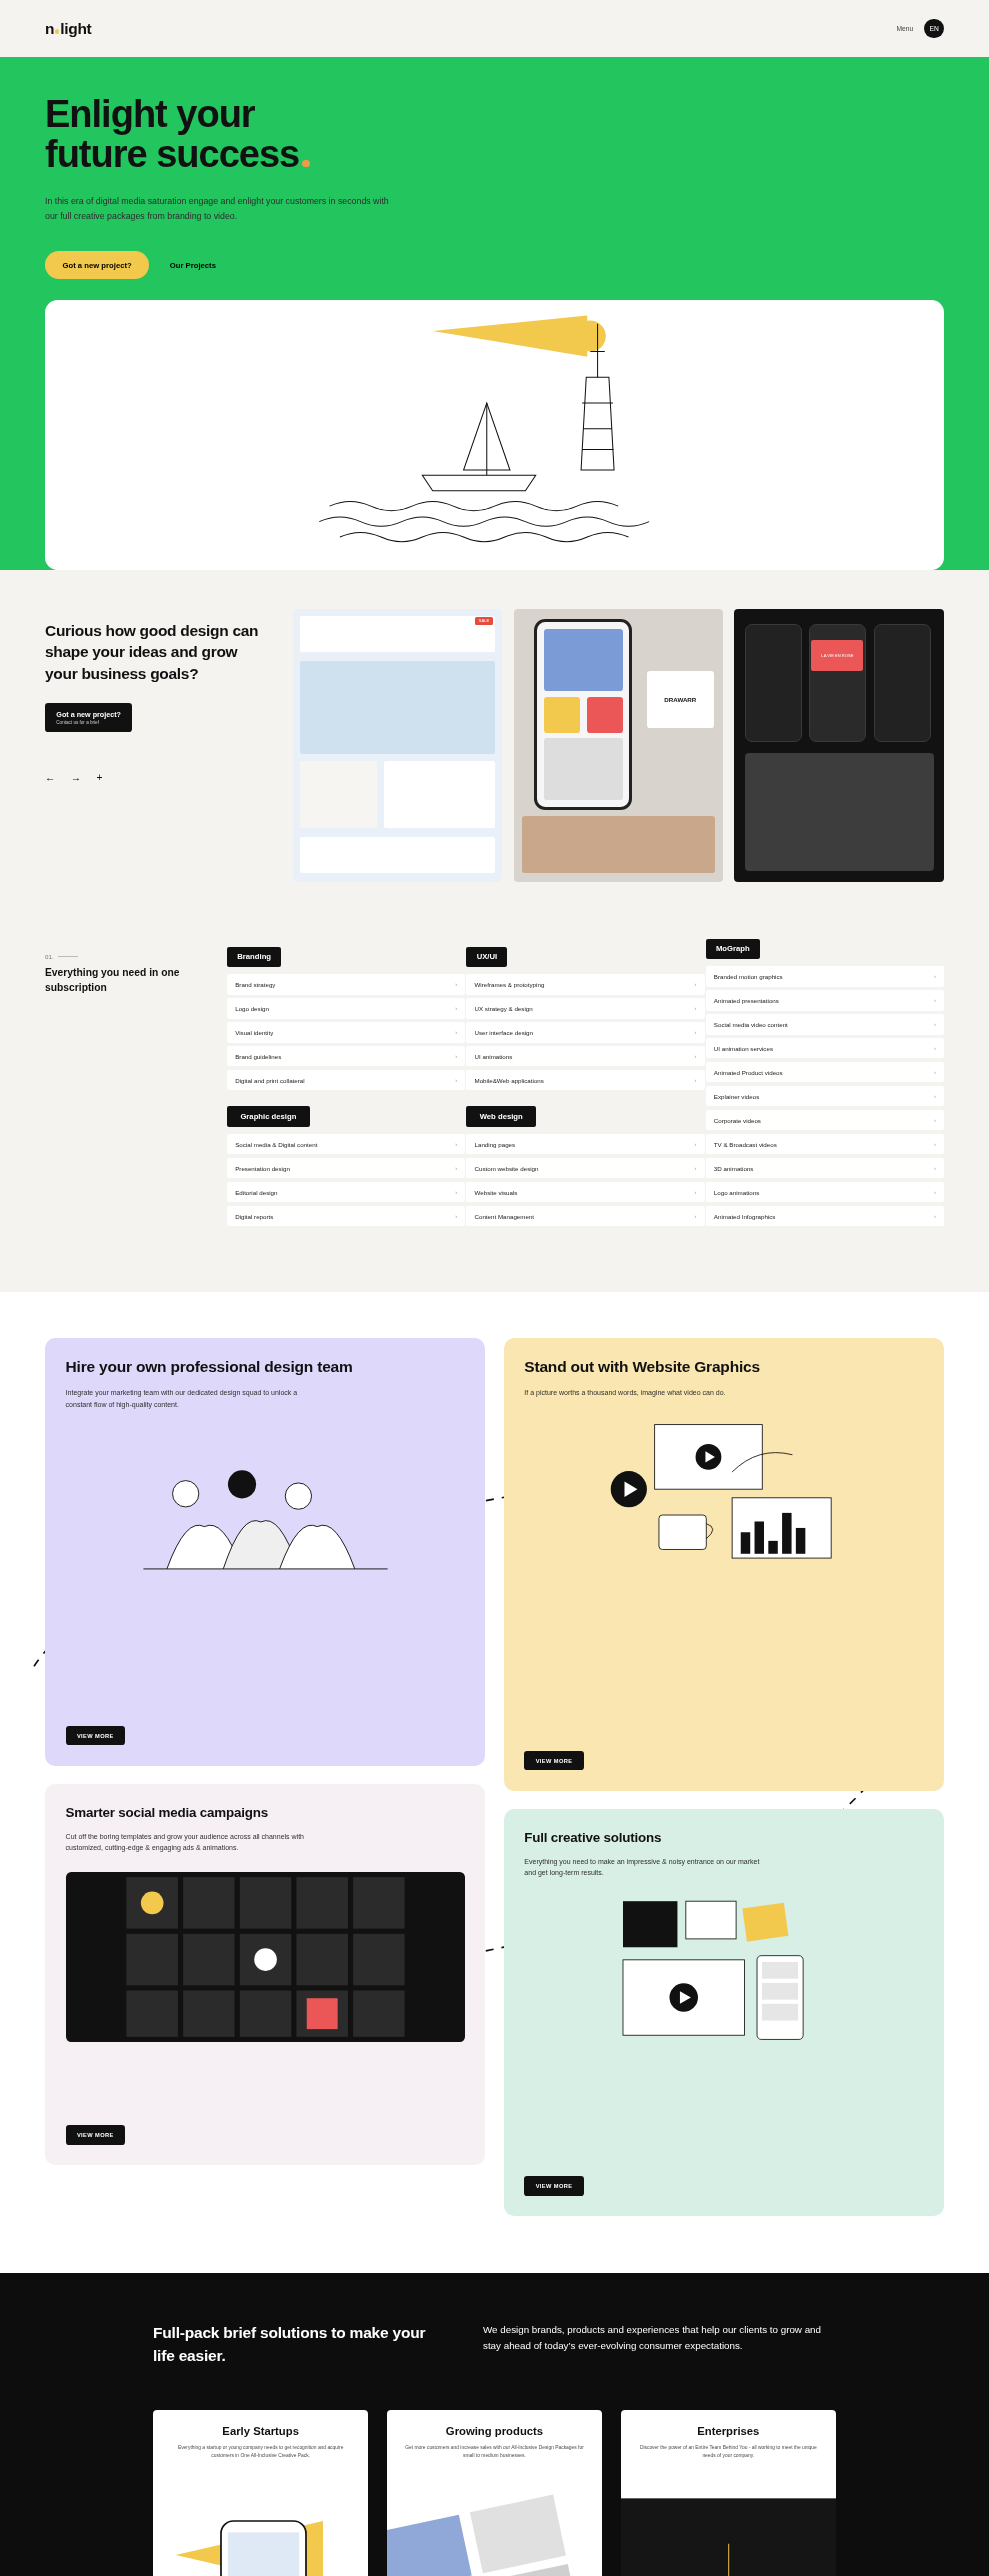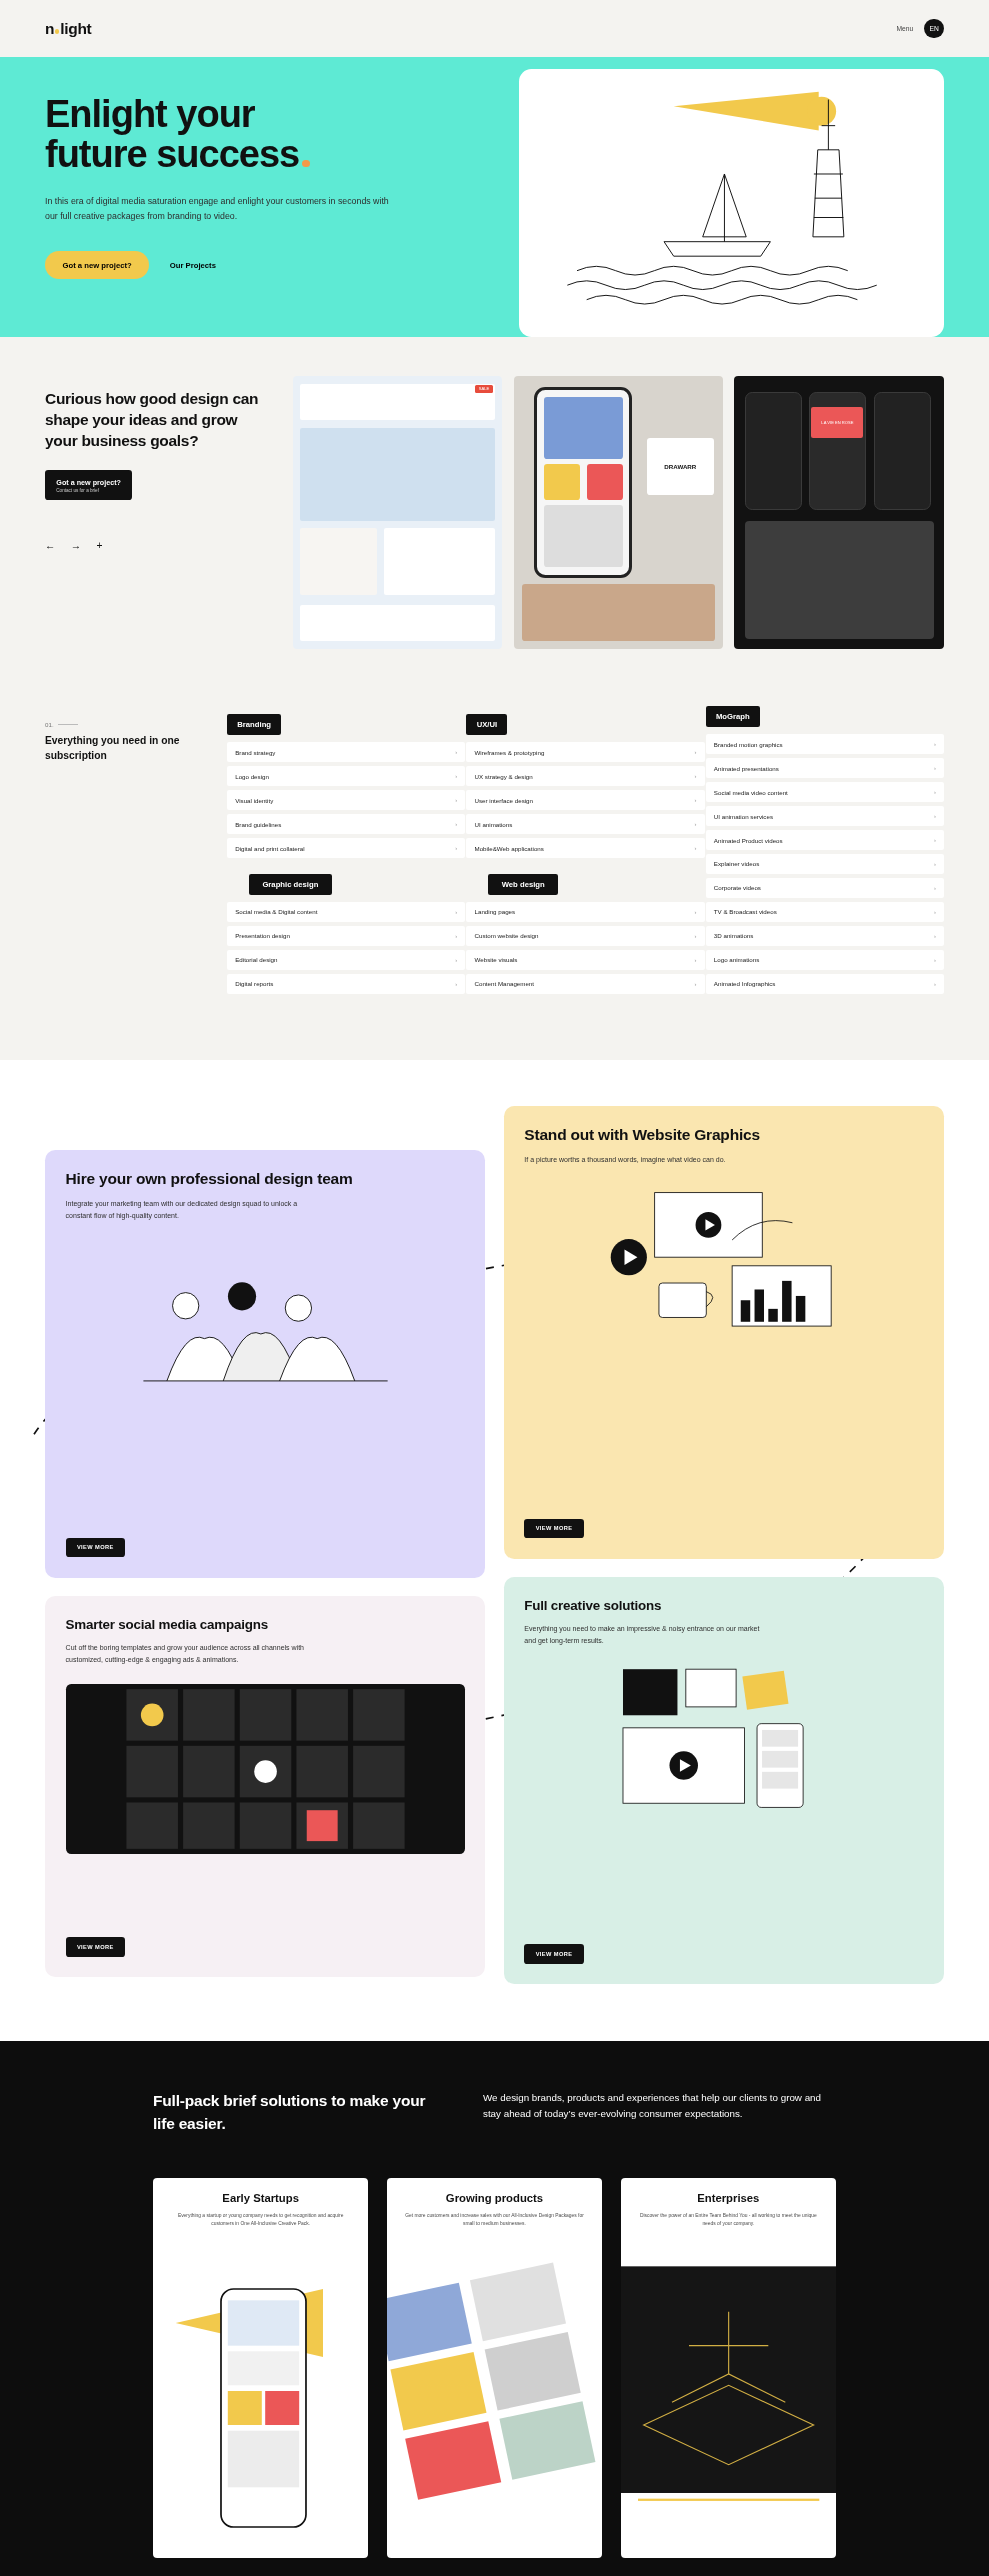--- a/index.html
+++ b/index.html
@@ -10,21 +10,21 @@
 
   
   .header { height: 57px; display: flex; align-items: center; justify-content: space-between; padding: 0 45px; background: #f4f3f0; }
   .logo { font-size: 15.5px; font-weight: bold; letter-spacing: -0.3px; display: flex; align-items: baseline; }
   .logo .dot { width: 4.1px; height: 4.1px; border-radius: 50%; background: #f2c94c; display: inline-block; margin: 0 1px; }
   .header-right { display: flex; align-items: center; gap: 11.3px; }
   .menu-label { font-size: 6.7px; color: #444; }
   .avatar { width: 19.6px; height: 19.6px; border-radius: 50%; background: #111; color: #fff; font-size: 6.7px; display: flex; align-items: center; justify-content: center; }
 
   
-  .hero { display: flex; padding: 12.4px 45px 0 45px; gap: 20.6px; background: #5eead4; }
+  .hero { display: flex; padding: 12.4px 45px 0 45px; gap: 20.6px; background: #22c55e; flex-direction: column; }
   .hero-left { width: 453px; padding-top: 26px; }
   .hero-title { font-size: 38px; line-height: 1.05; font-weight: bold; letter-spacing: -1px; }
   .hero-title .dot { display: inline-block; width: 7.2px; height: 7.2px; border-radius: 50%; background: #f2994a; margin-left: 3.1px; vertical-align: baseline; }
   .hero-sub { margin-top: 18.5px; font-size: 8.8px; line-height: 1.75; color: #2d2d2d; max-width: 355px; }
   .hero-buttons { margin-top: 27px; display: flex; align-items: center; gap: 20.6px; }
   .btn-yellow { background: #f2c94c; border: none; border-radius: 14.4px; padding: 9.3px 17.5px; font-size: 7.7px; font-weight: bold; cursor: pointer; }
   .btn-plain { font-size: 7.7px; font-weight: bold; background: none; border: none; cursor: pointer; }
   .hero-right { flex: 1; background: #fff; border-radius: 12.4px; height: 268px; position: relative; overflow: hidden; }
 
   
@@ -43,31 +43,31 @@
 
   
   .subs { background: #f4f3f0; padding: 57px 45px 62px 45px; display: flex; gap: 27px; }
   .subs-left { width: 155px; padding-top: 14.4px; }
   .subs-eyebrow { font-size: 6.2px; color: #777; display: flex; align-items: center; gap: 4.1px; }
   .subs-eyebrow .line { display: inline-block; width: 20.6px; height: 0.5px; background: #bbb; }
   .subs-heading { margin-top: 6.2px; font-size: 10.3px; font-weight: bold; line-height: 1.45; }
   .subs-cols { flex: 1; display: flex; gap: 1px; align-items: flex-end; }
   .subs-col { flex: 1; }
   .cat-pill { background: #111; color: #fff; font-size: 7.7px; font-weight: bold; border-radius: 2.1px; padding: 5.7px 10.3px; display: inline-block; margin-bottom: 7.2px; }
-  .cat-pill.wide { padding: 5.7px 13.4px; margin-left: 22px; }
+  .cat-pill.wide { padding: 5.7px 13.4px; }
   .cat-row { background: #fff; border-radius: 2.1px; padding: 6.7px 8.2px; margin-bottom: 3.6px; font-size: 6.2px; display: flex; justify-content: space-between; align-items: center; color: #222; cursor: pointer; }
   .cat-row .chev { color: #999; font-size: 5.7px; }
   .gap-block { height: 12.4px; }
 
   
   .services { background: #fff; padding: 46px 45px 57px 45px; position: relative; }
   .svc-grid { display: flex; gap: 18.5px; position: relative; z-index: 2; }
   .svc-col { flex: 1; display: flex; flex-direction: column; gap: 18.5px; }
   .svc-card { border-radius: 10.3px; padding: 20.6px 20.6px 21.6px 20.6px; position: relative; overflow: hidden; }
-  .svc-purple { background: #ded9fb; height: 428px; margin-top: 44px; }
+  .svc-purple { background: #ded9fb; height: 428px; }
   .svc-pink { background: #f6f0f4; height: 381px; }
   .svc-yellow { background: #fae6b0; height: 453px; }
   .svc-green { background: #d8efe6; height: 407px; }
   .svc-title { font-size: 15.5px; font-weight: bold; line-height: 1.22; letter-spacing: -0.2px; }
   .svc-title.sm { font-size: 13.4px; }
   .svc-text { margin-top: 9.3px; font-size: 7px; line-height: 1.7; color: #2e2e2e; max-width: 247px; }
   .svc-btn { position: absolute; bottom: 20.6px; left: 20.6px; background: #111; color: #fff; border: none; border-radius: 3.1px; padding: 6.7px 11.3px; font-size: 5.7px; font-weight: bold; letter-spacing: 0.4px; cursor: pointer; }
   .svc-art { margin-top: 17.5px; height: 155px; border-radius: 5.2px; position: relative; }
 
   

